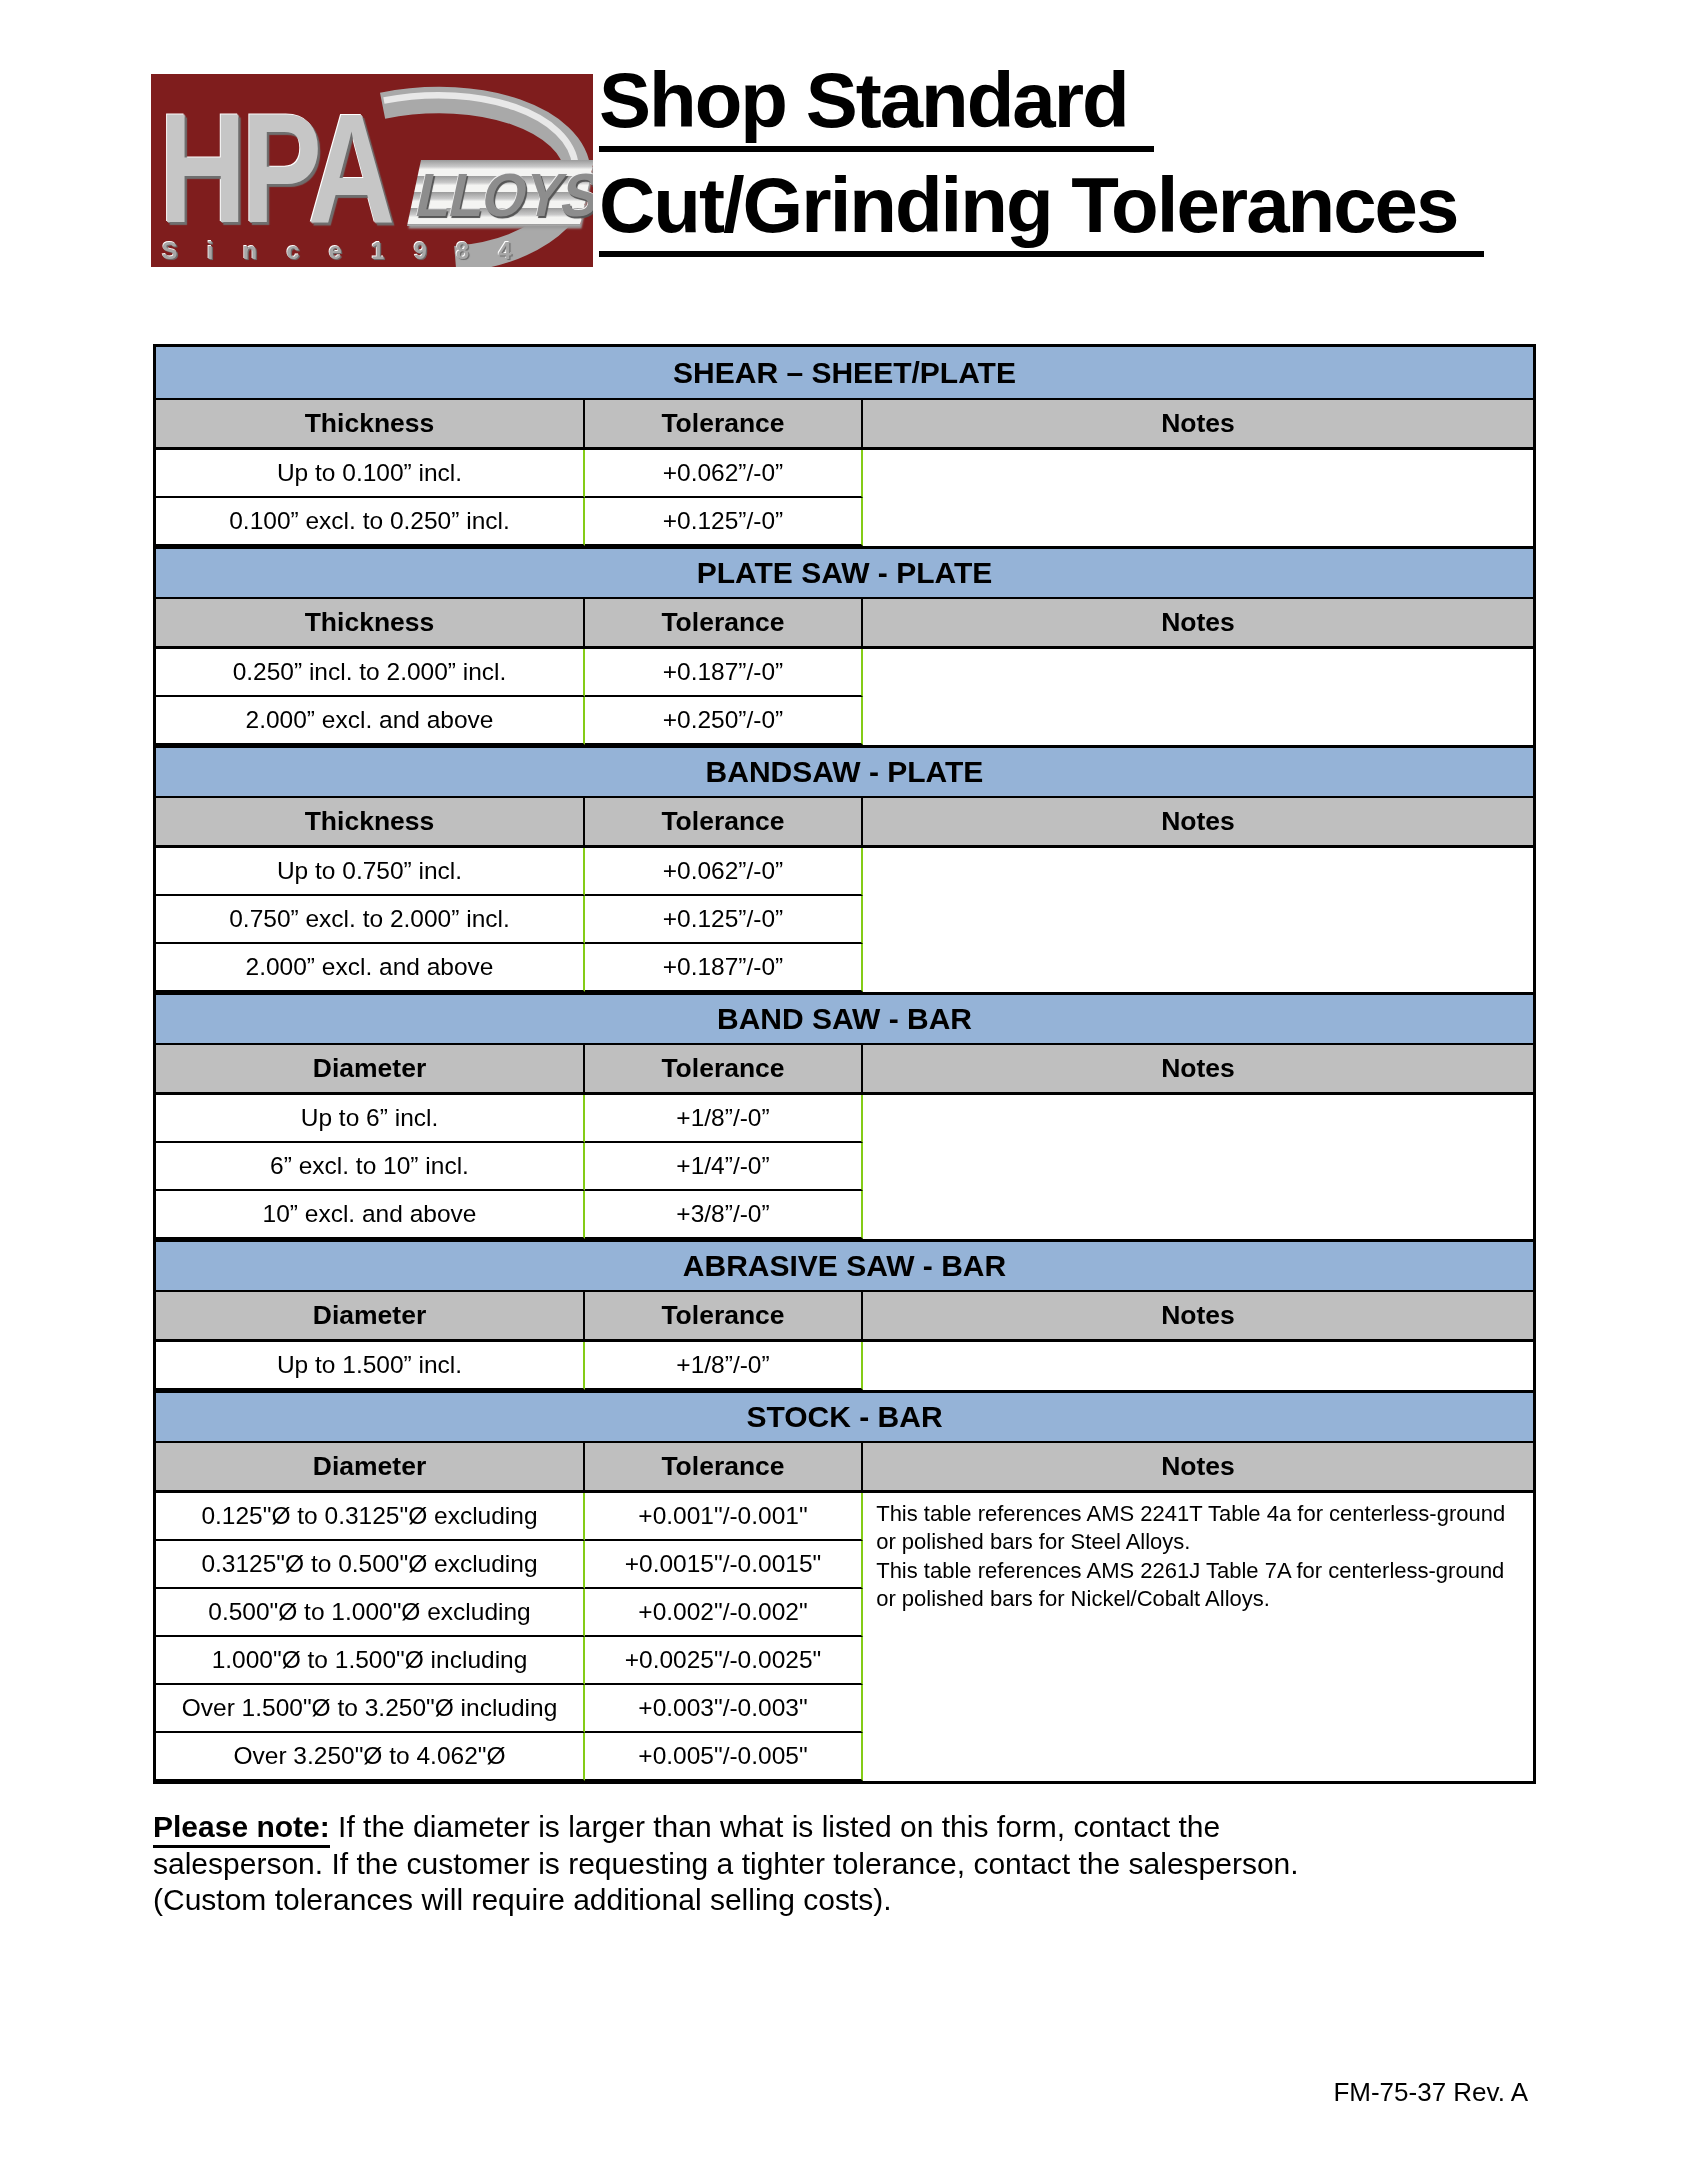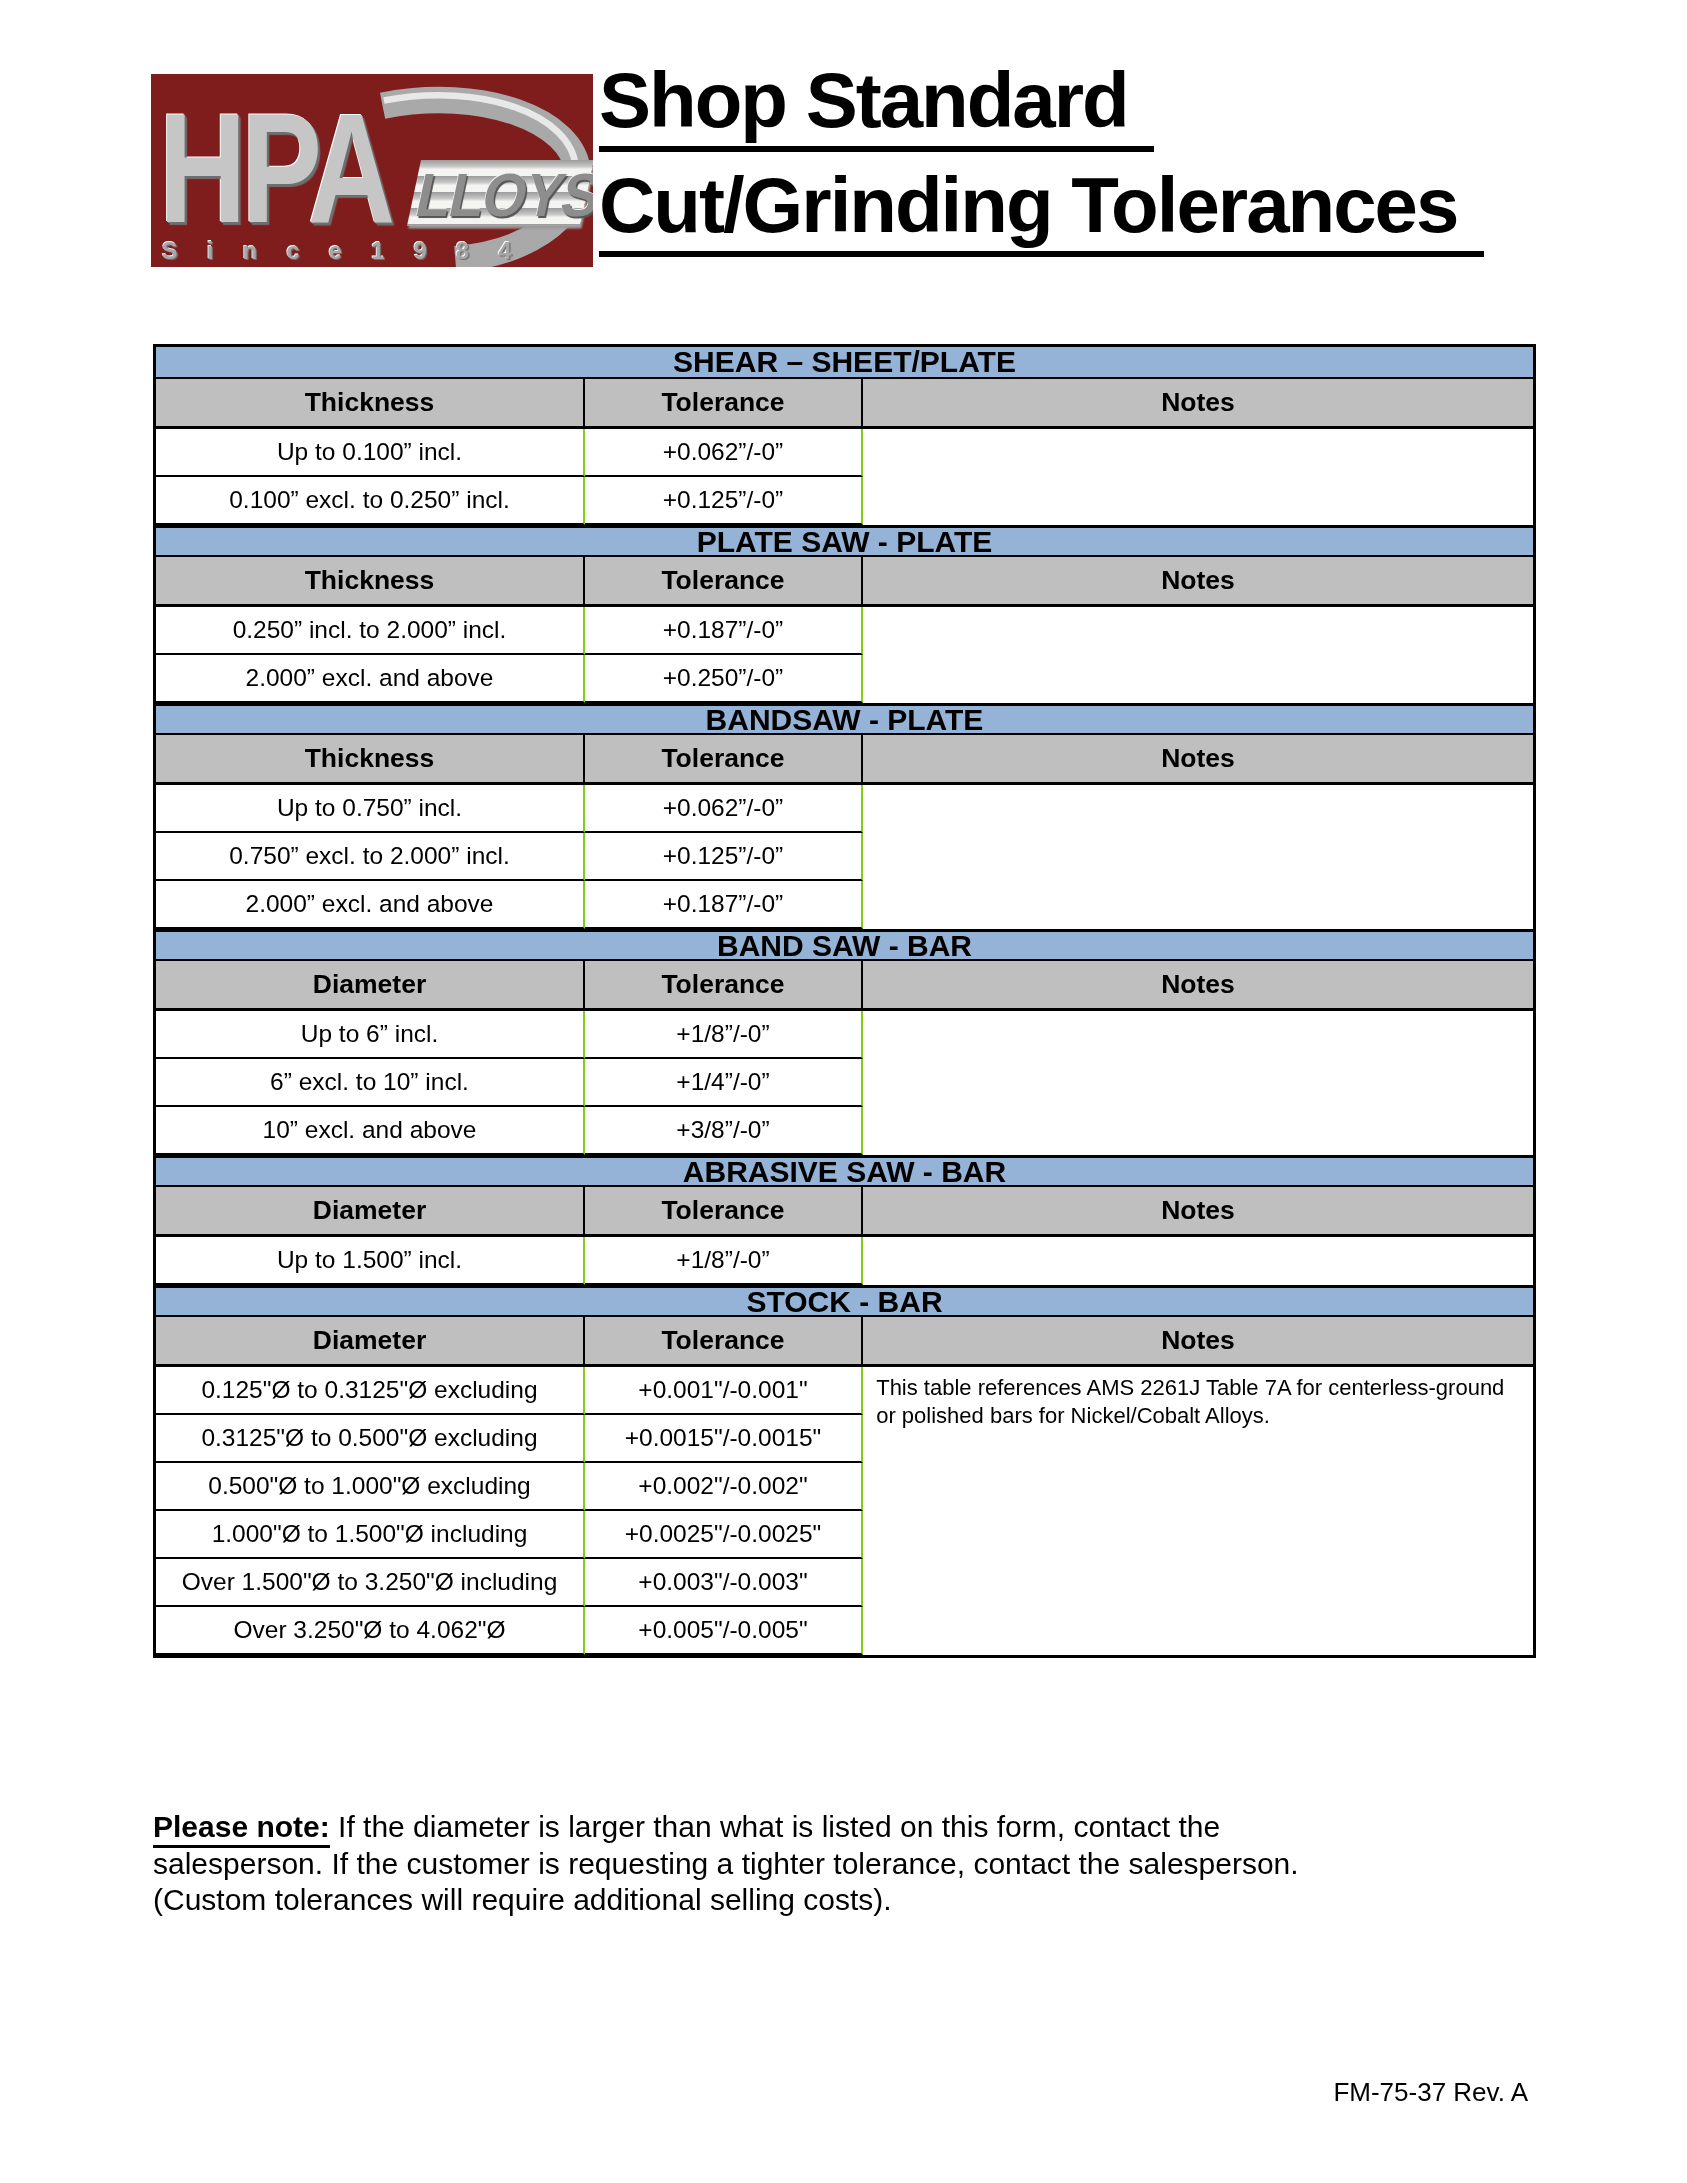--- a/index.html
+++ b/index.html
@@ -87,21 +87,21 @@
 
   
   .tbl {
     position: absolute;
     left: 153px; top: 344px;
     width: 1383px;
     border: 3.3px solid #000;
     background: #fff;
   }
   .sec-title {
-    height: 32px;
+    height: 53px;
     background: var(--blue);
     border-bottom: 2.6px solid #000;
     display: flex; align-items: center; justify-content: center;
     font-size: 30px; font-weight: 700;
   }
   .sec:not(:first-child) .sec-title { border-top: 3.3px solid #000; }
   .hdr {
     display: grid;
     grid-template-columns: 429px 278px 1fr;
     height: 50px;
@@ -279,20 +279,21 @@
         <div class="cell c2">+0.0015"/-0.0015"</div>
         <div class="cell c1">0.500"Ø to 1.000"Ø excluding</div>
         <div class="cell c2">+0.002"/-0.002"</div>
         <div class="cell c1">1.000"Ø to 1.500"Ø including</div>
         <div class="cell c2">+0.0025"/-0.0025"</div>
         <div class="cell c1">Over 1.500"Ø to 3.250"Ø including</div>
         <div class="cell c2">+0.003"/-0.003"</div>
         <div class="cell c1">Over 3.250"Ø to 4.062"Ø</div>
         <div class="cell c2">+0.005"/-0.005"</div>
         <div class="notes span-6">
+          <div>This table references AMS 2241T Table 4a for centerless-ground or polished bars for Steel Alloys.</div>
           <div>This table references AMS 2261J Table 7A for centerless-ground or polished bars for Nickel/Cobalt Alloys.</div>
         </div>
       </div>
     </div>
 
   </div>
 
   <div class="footnote">
     <div><span class="note-label">Please note:</span><span> If the diameter is larger than what is listed on this form, contact the</span></div>
     <div>salesperson. If the customer is requesting a tighter tolerance, contact the salesperson.</div>

